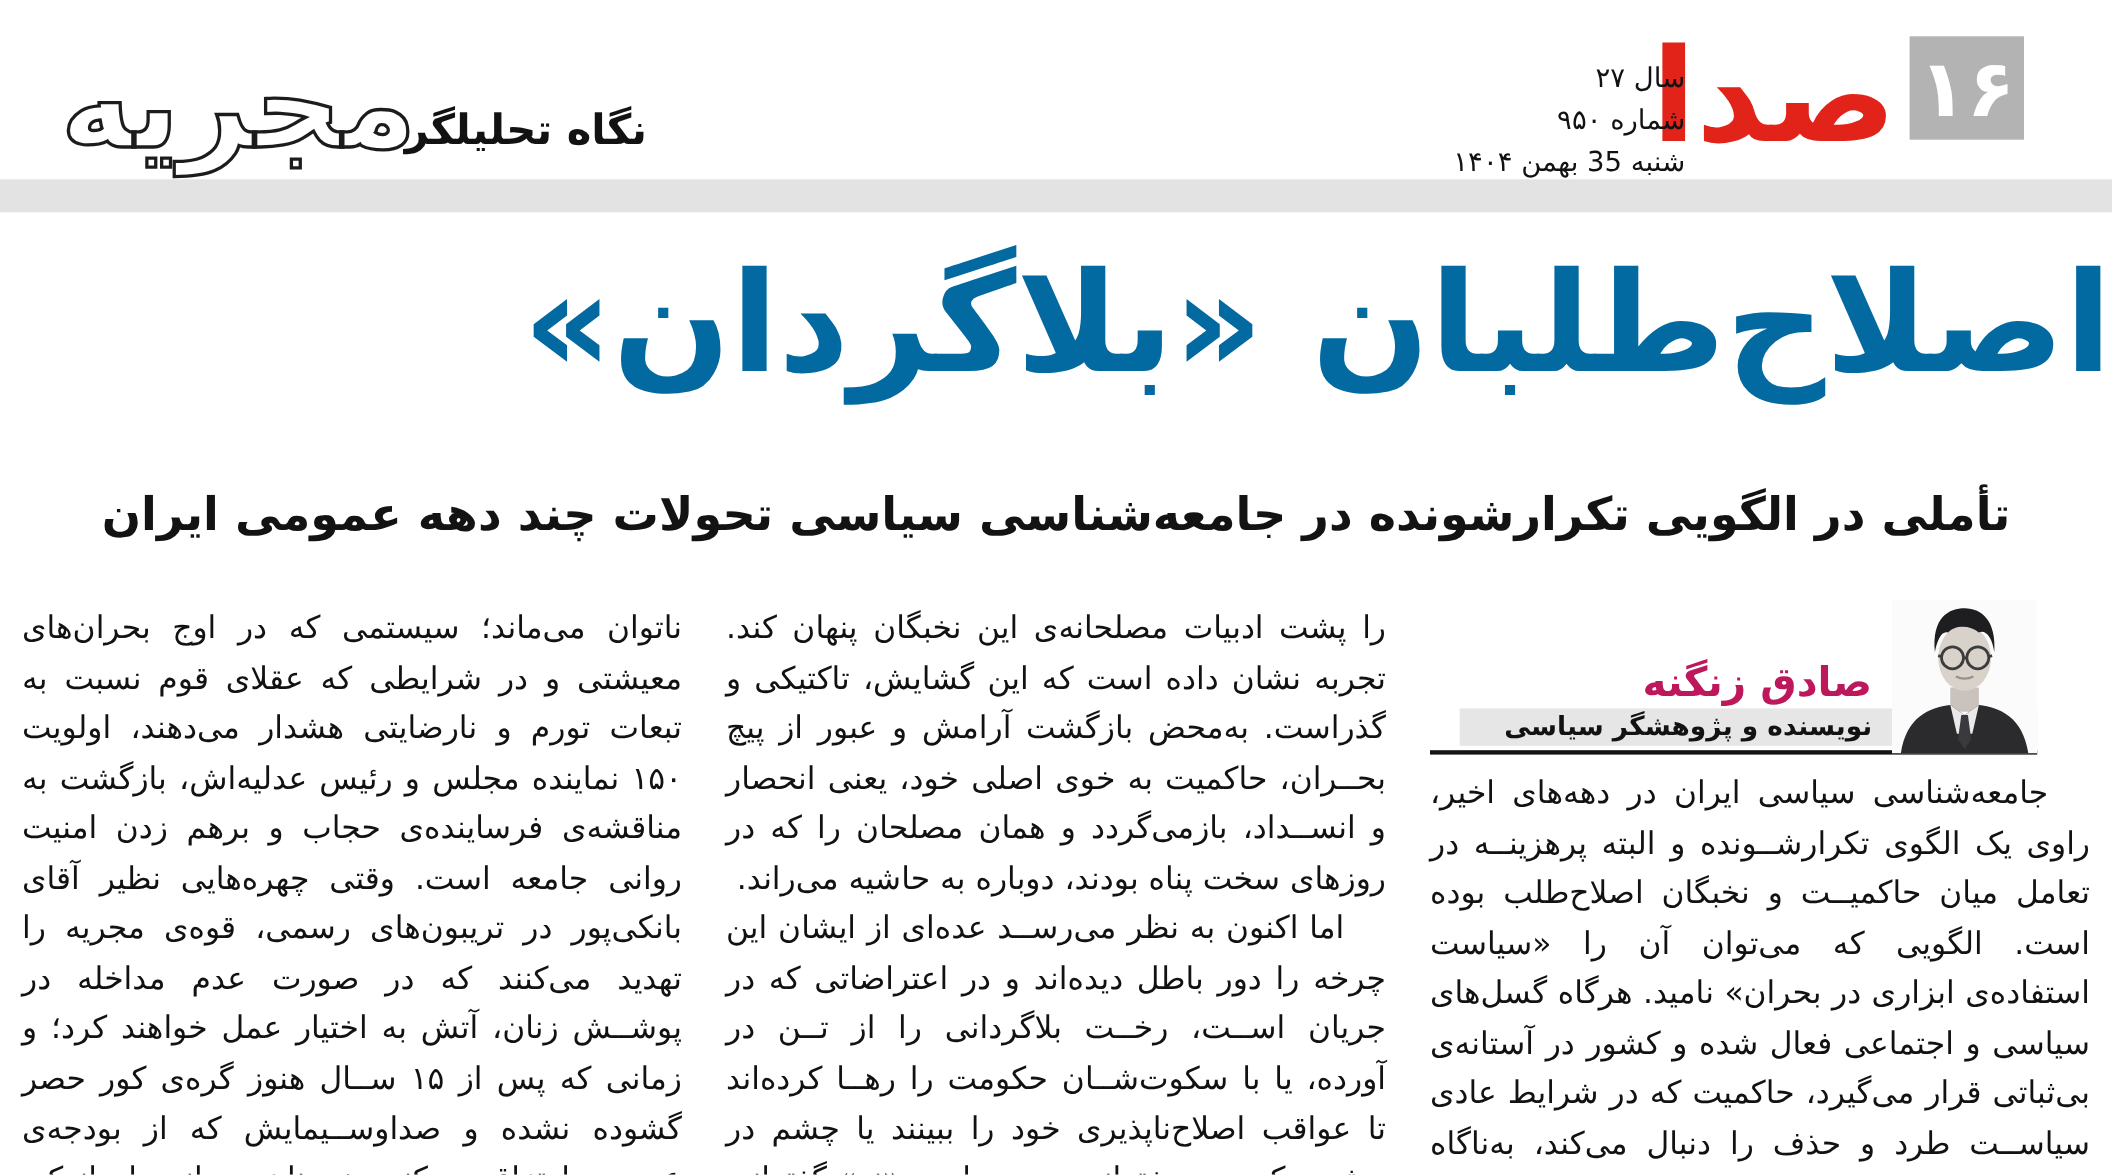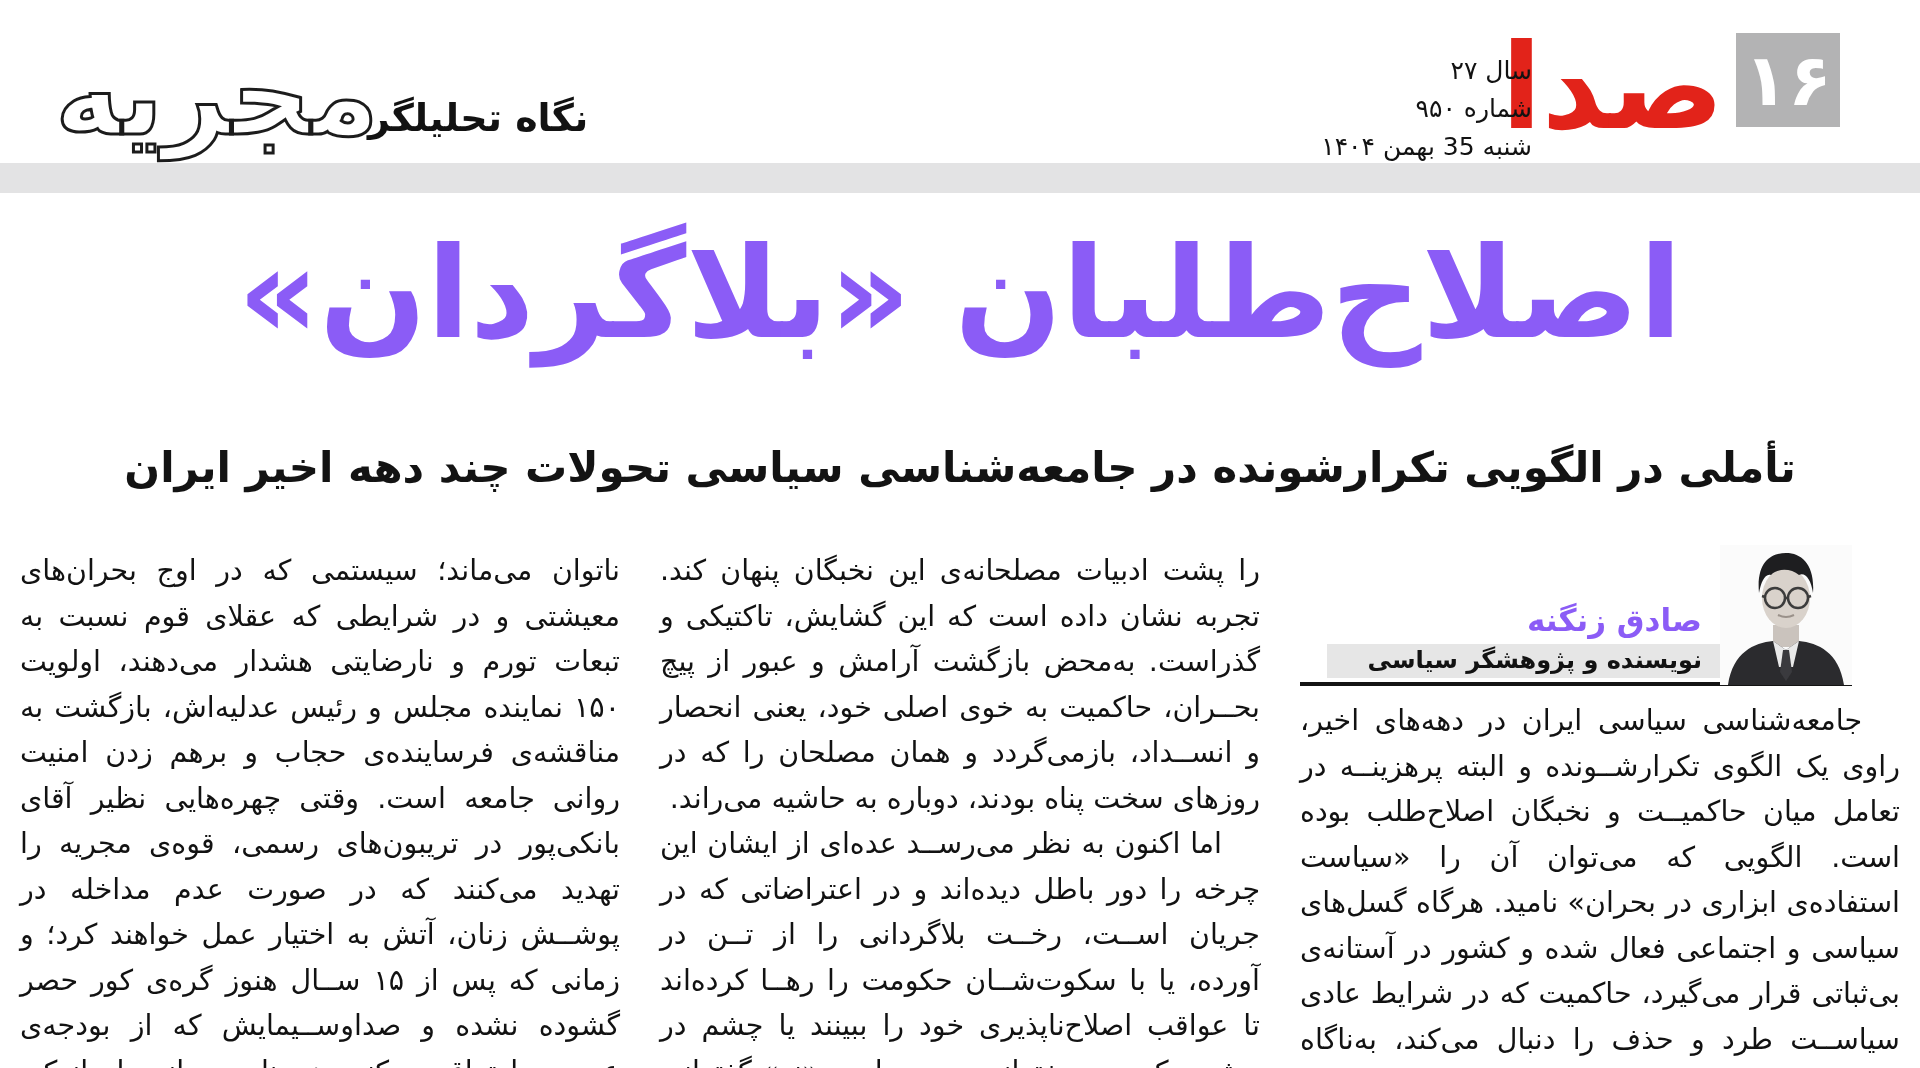--- a/index.html
+++ b/index.html
@@ -64,25 +64,24 @@
     -webkit-text-stroke: 3px #1c1c1c;
     z-index: 2;
   }
 
   
   .headline {
     position: absolute;
     top: 196px; left: 0;
     width: 100%;
     margin: 0;
-    text-align: center;
     font-size: 126px;
     font-weight: bold;
     line-height: 1.55;
-    color: #8b5cf6;
+    color: #0369a1;
   }
   .subheadline {
     position: absolute;
     top: 443px; left: 0;
     width: 100%;
     margin: 0;
     text-align: center;
     font-size: 42px;
     font-weight: bold;
     color: #131313;
@@ -109,22 +108,22 @@
   .author-photo {
     position: absolute;
     top: -3px; right: 48px;
     width: 132px; height: 140px;
     z-index: 2;
   }
   .author-photo svg { display: block; width: 100%; height: 100%; }
   .author-name {
     position: absolute;
     top: 50px; right: 198px;
-    color: #8b5cf6;
-    font-size: 31px;
+    color: #be185d;
+    font-size: 37px;
     font-weight: bold;
     z-index: 1;
   }
   .author-role-bar {
     position: absolute;
     top: 96px; right: 48px; left: 8px;
     height: 34px;
     background: #e6e6e6;
     z-index: 1;
     display: flex;
@@ -157,21 +156,21 @@
     <div class="dateblock">
       <div>سال ۲۷</div>
       <div>شماره ۹۵۰</div>
       <div>شنبه 35 بهمن ۱۴۰۴</div>
     </div>
     <div class="kicker">نگاه تحلیلگر</div>
     <div class="section-title">مجریه</div>
   </header>
 
   <h1 class="headline">اصلاح‌طلبان «بلاگردان»</h1>
-  <h2 class="subheadline">تأملی در الگویی تکرارشونده در جامعه‌شناسی سیاسی تحولات چند دهه اخیر ایران</h2>
+  <h2 class="subheadline">تأملی در الگویی تکرارشونده در جامعه‌شناسی سیاسی تحولات چند دهه عمومی ایران</h2>
 
   <main class="columns">
 
     <section class="col">
       <div class="author-block">
         <div class="author-name">صادق زنگنه</div>
         <div class="author-role-bar">
           <span>نویسنده و پژوهشگر سیاسی</span>
         </div>
         <div class="author-rule"></div>

